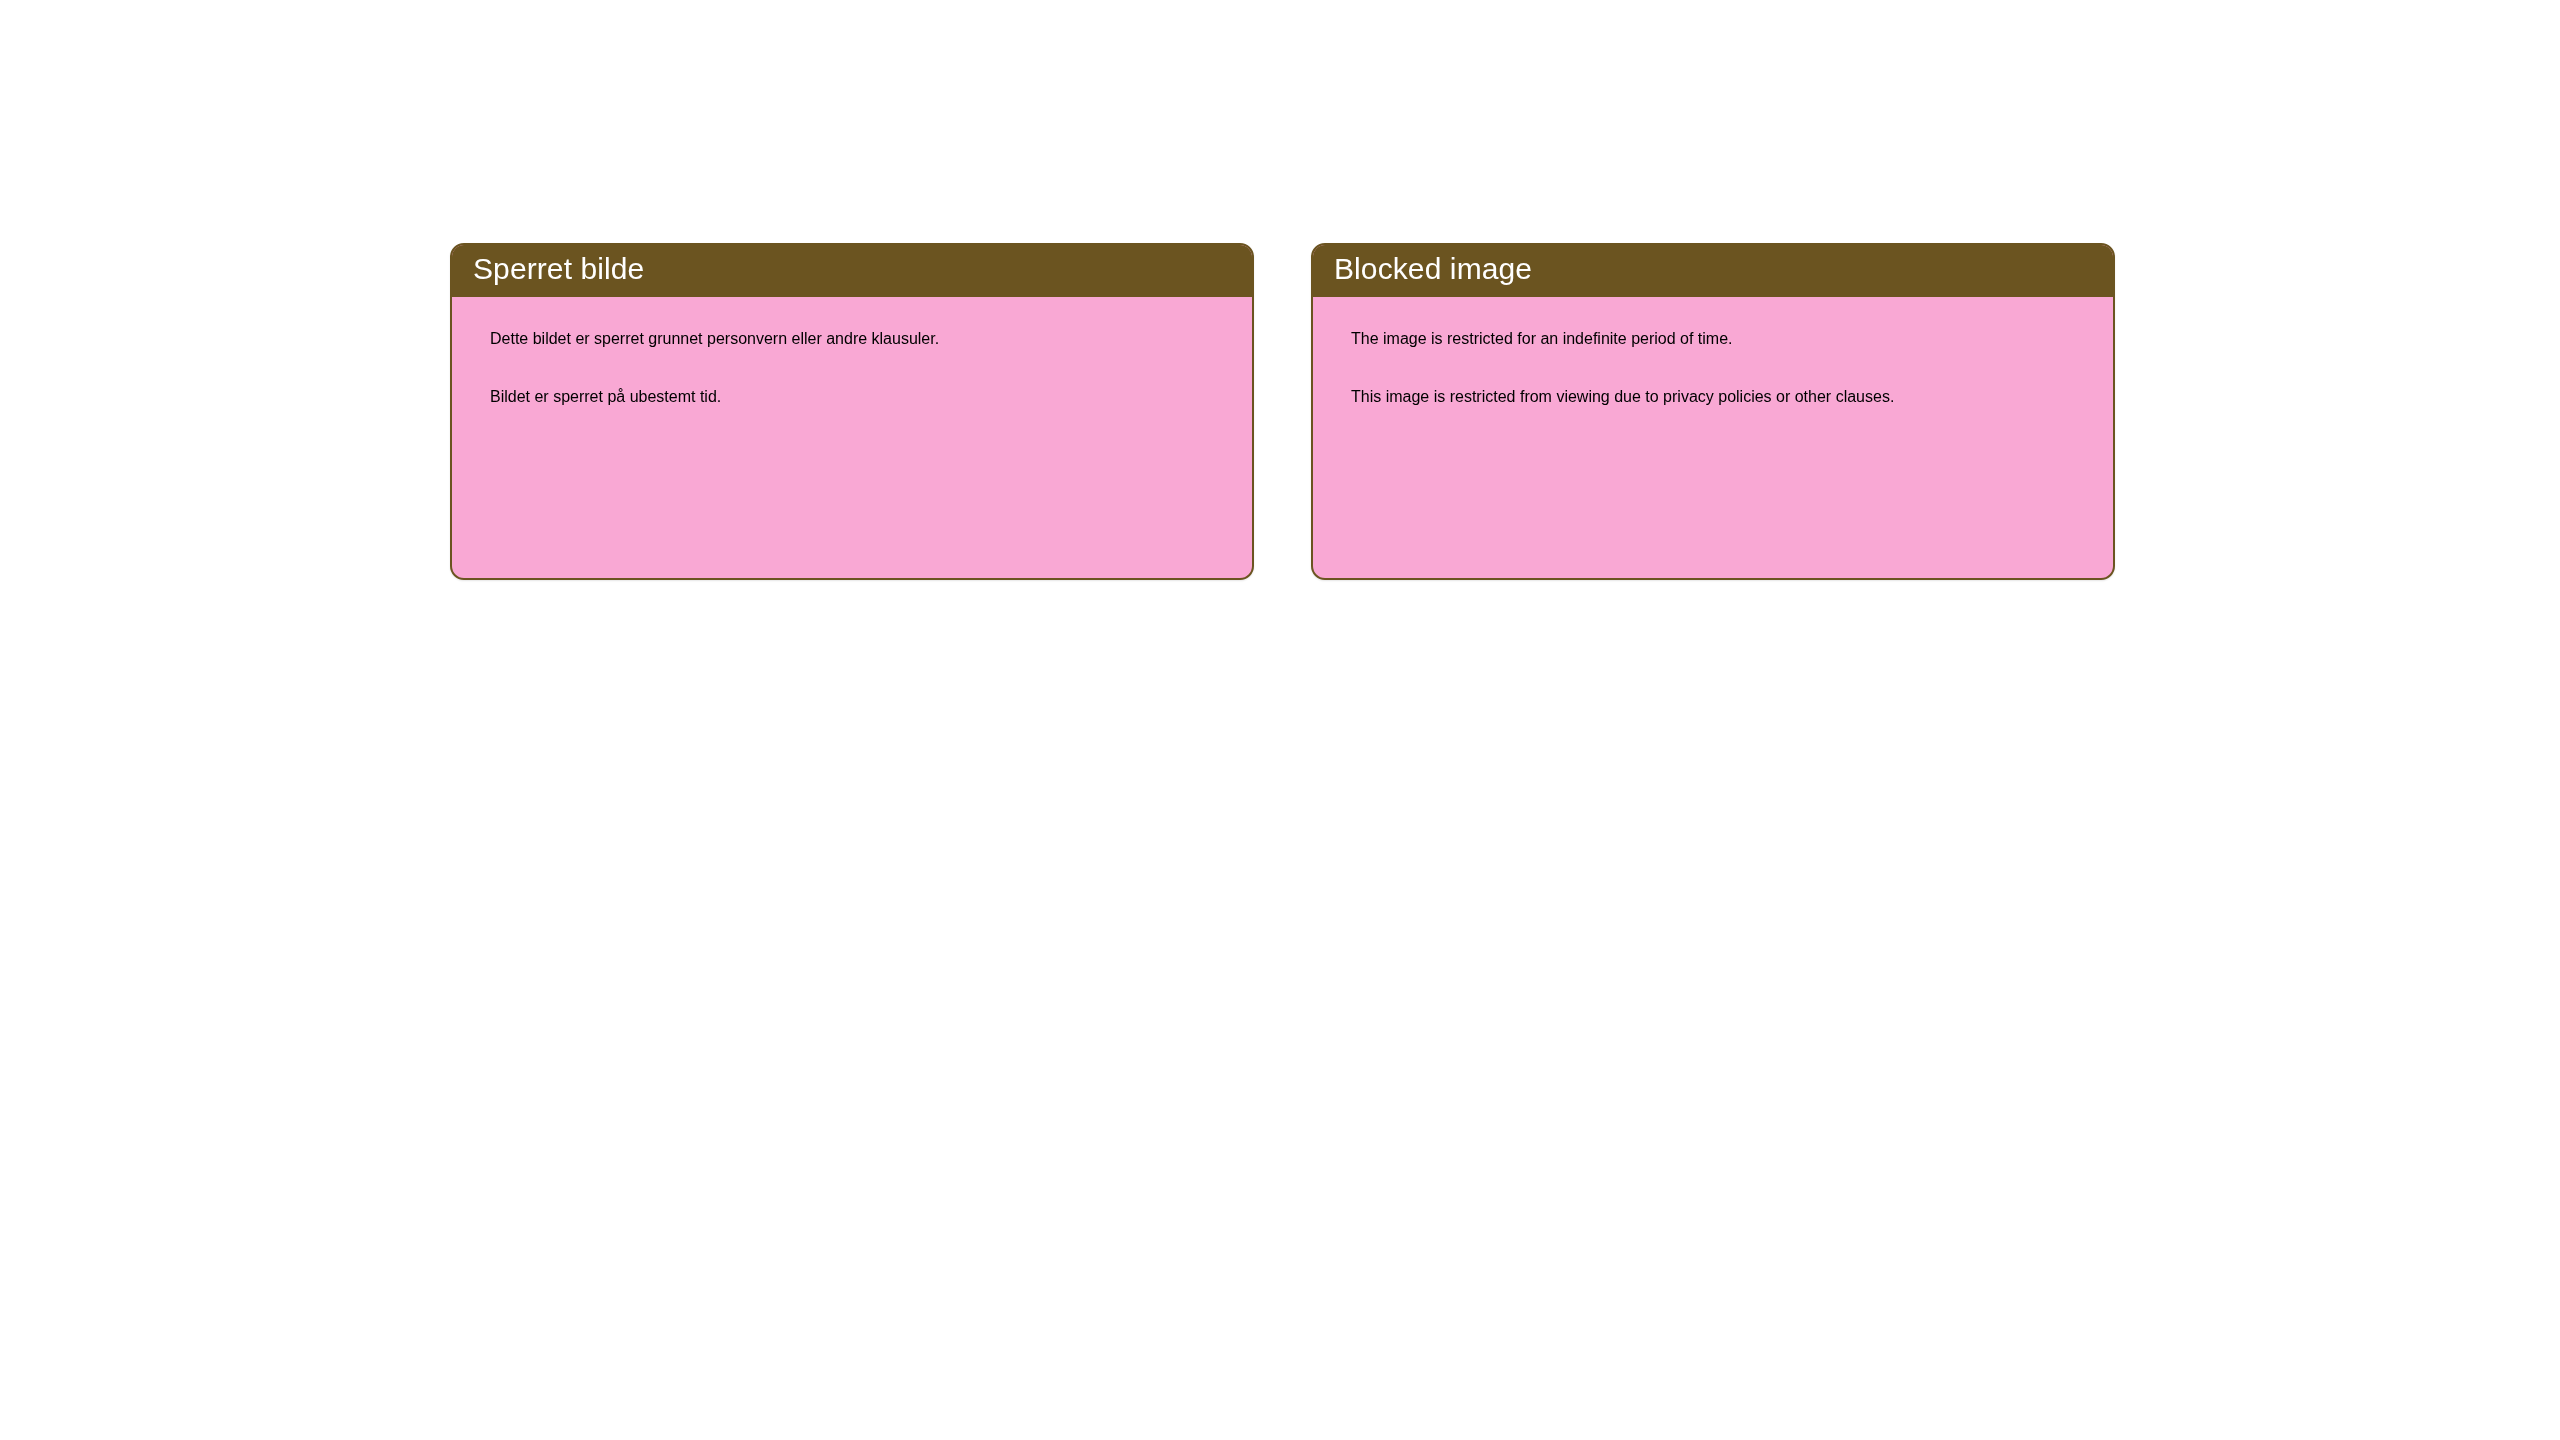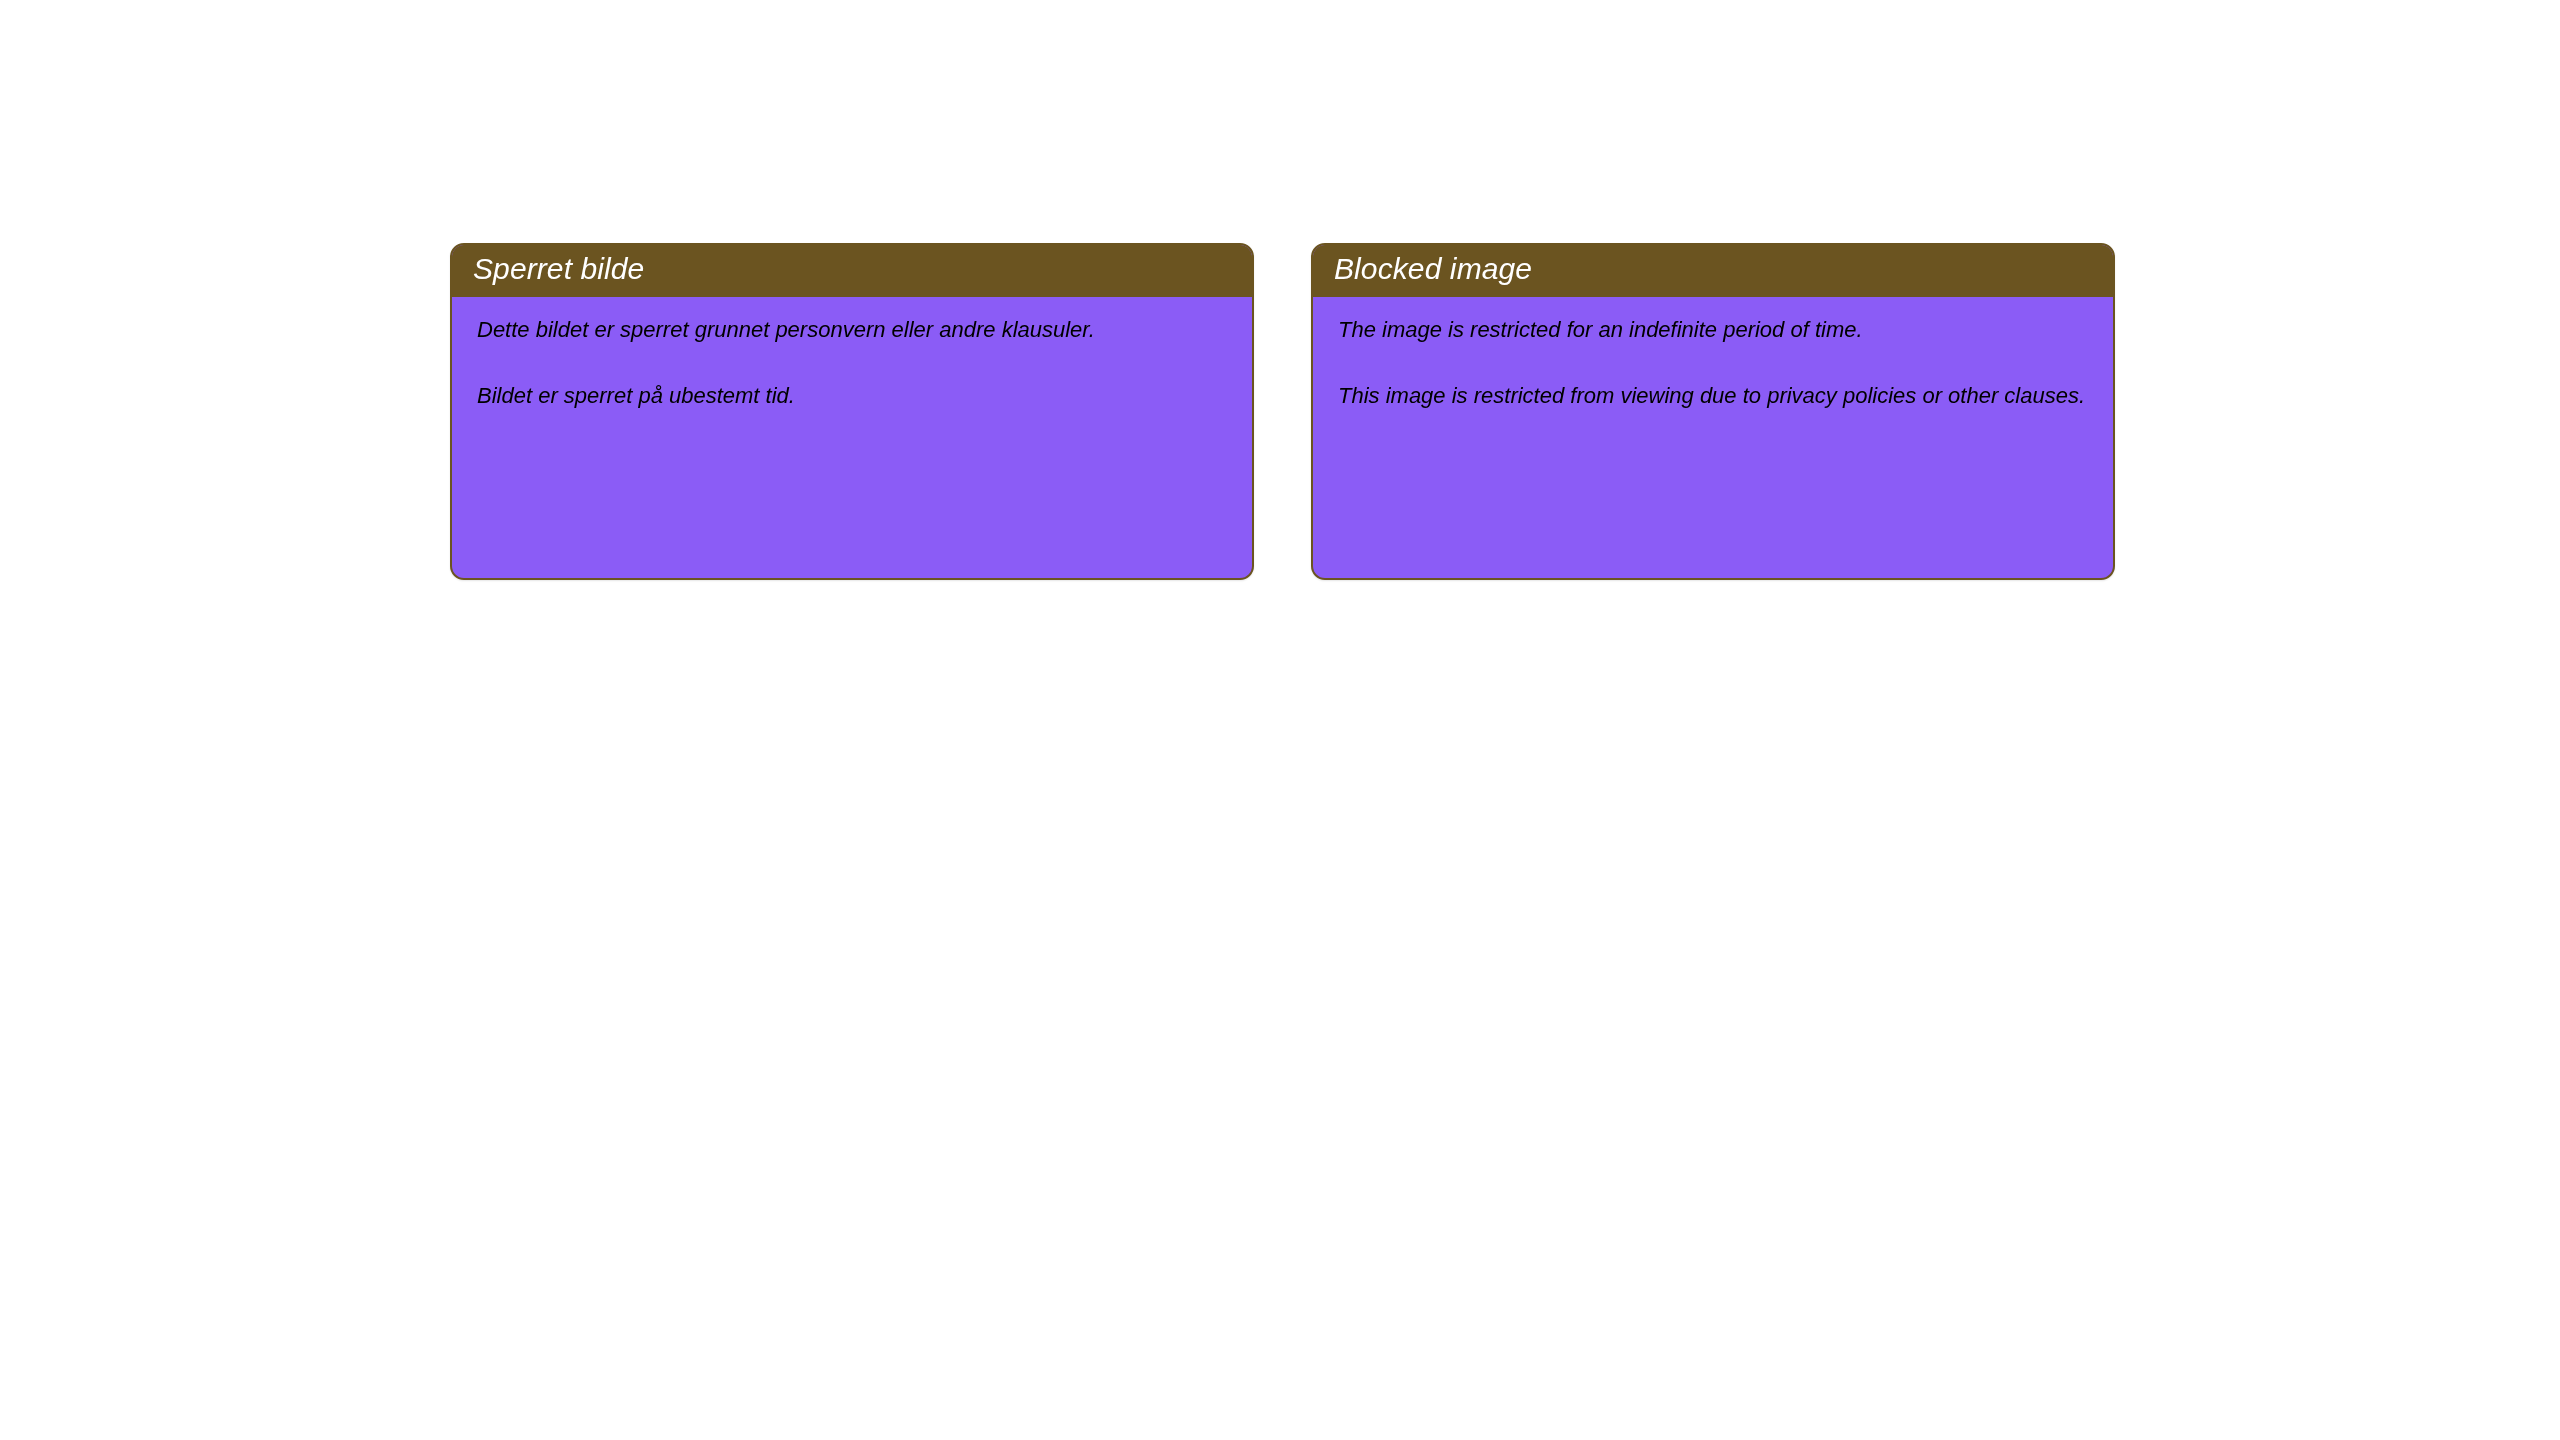--- a/index.html
+++ b/index.html
@@ -17,26 +17,25 @@
 
   #stage {
     position: relative;
     width: 2560px;
     height: 1440px;
   }
 
   .notice-card {
     position: absolute;
     box-sizing: border-box;
-    background: #8b5cf6;
+    background: #f9a8d4;
     border: 2px solid #6b5420;
     border-radius: 14px;
     overflow: hidden;
     box-shadow: 0 1px 2px rgba(0,0,0,0.10);
-    font-style: italic;
   }
 
   .notice-card.lang-no {
     left: 450px;
     top: 243px;
     width: 804px;
     height: 337px;
   }
 
   .notice-card.lang-en {
@@ -69,24 +68,24 @@
     top: -1px;
   }
 
   .card-body {
     box-sizing: border-box;
     padding: 18px 26px 20px 25px;
   }
 
   .card-paragraph {
     color: #000000;
-    font-size: 22px;
+    font-size: 16px;
     font-weight: 400;
     line-height: 1.37;
-    margin: 0;
+    margin: 13px;
     white-space: pre-line;
   }
 
   .card-paragraph + .card-paragraph {
     margin-top: 36px;
   }
 </style>
 </head>
 <body>
 

